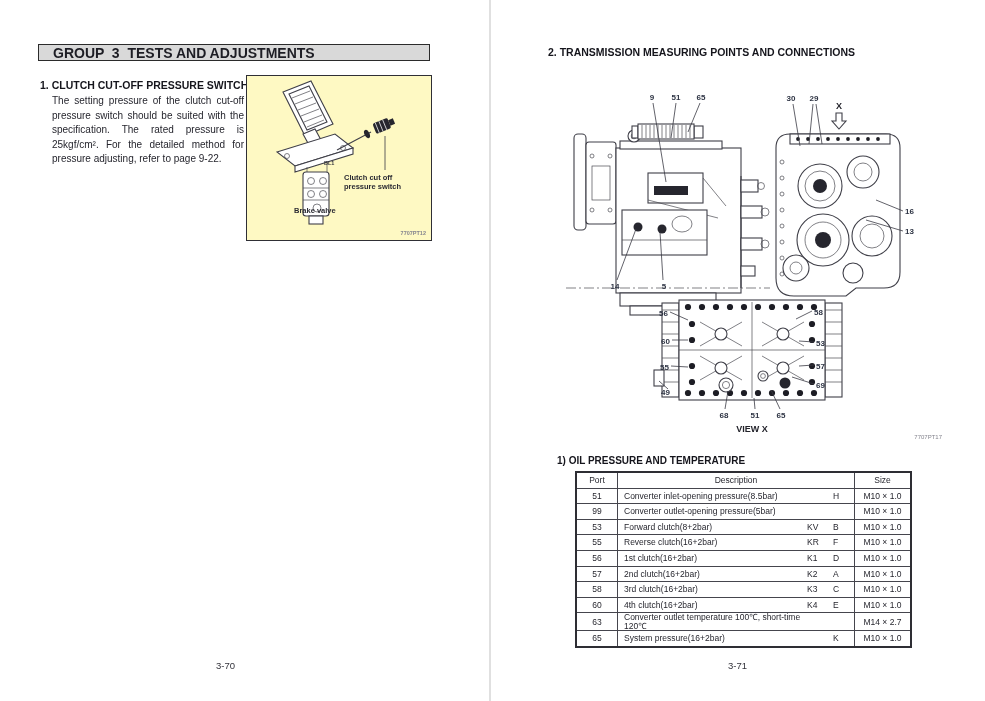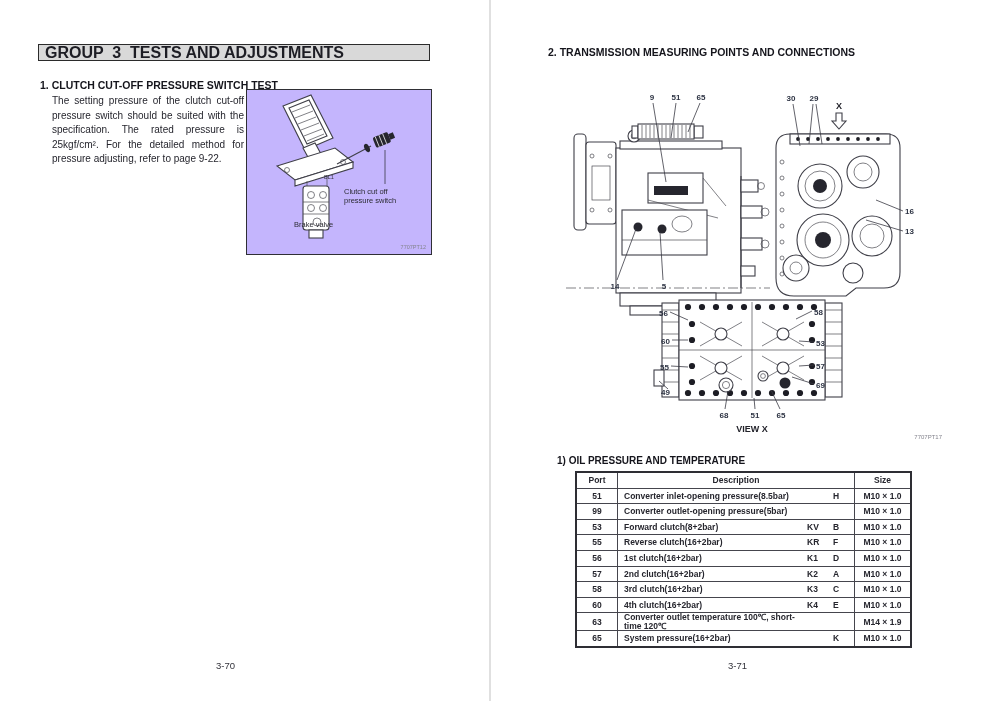--- a/index.html
+++ b/index.html
@@ -4,44 +4,44 @@
 <style>
   html,body{margin:0;padding:0;background:#ffffff;}
   .screen{position:relative;width:985px;height:701px;background:#ffffff;
           font-family:"Liberation Sans",sans-serif;color:#2a2a32;overflow:hidden;}
   .abs{position:absolute;}
   .page-divider{left:489px;top:0;width:2px;height:701px;background:#e0e0e0;}
 
   
   .group-header{left:38px;top:44px;width:392px;height:17px;box-sizing:border-box;
     background:#d9d9d9;border:1.5px solid #2b2b2b;display:flex;align-items:center;
-    padding-left:6px;font-size:16px;font-weight:bold;color:#1d1d24;white-space:pre;}
+    padding-left:14px;font-size:14px;font-weight:bold;color:#1d1d24;white-space:pre;}
   .sec-title{font-size:10.5px;font-weight:bold;color:#15151c;white-space:pre;}
   .sec1-title{left:40px;top:79px;}
   .sec1-body{left:52px;top:94px;width:192px;font-size:10px;line-height:14.6px;
     text-align:justify;color:#26262e;}
-  .figure-box{left:246px;top:89px;width:186px;height:166px;box-sizing:border-box;
-    border:1.5px solid #2f2f35;background:#c4b5fd;}
+  .figure-box{left:246px;top:75px;width:186px;height:166px;box-sizing:border-box;
+    border:1.5px solid #2f2f35;background:#fef9c3;font-weight:bold;}
   .page-num{font-size:9.5px;color:#33333b;}
   .pn-left{left:216px;top:660px;}
   .pn-right{left:728px;top:660px;text-align:right;}
 
   
   .sec2-title{left:548px;top:46px;}
   .sec2-intro{left:568px;top:64px;font-size:10px;color:#26262e;}
   .diagram-wrap{left:558px;top:88px;width:402px;height:360px;}
   .table-title{left:557px;top:455px;font-size:10px;font-weight:bold;color:#15151c;}
   .fig-code-right{left:900px;top:434px;width:42px;text-align:right;
     font-size:6px;color:#84848e;}
 
   table.ports{position:absolute;left:575px;top:471px;width:331px;
     border-collapse:collapse;table-layout:fixed;font-size:8.5px;color:#26262e;
     border:2px solid #2e2e34;}
   table.ports th,table.ports td{border:1px solid #45454d;padding:0;height:14.6px;
-    line-height:1;font-weight:bold;}
+    line-height:1;font-weight:normal;}
   table.ports th{font-size:8.5px;}
   .c-port{width:40px;text-align:center;}
   .c-desc{width:236px;}
   .c-size{width:55px;text-align:center;}
   .desc-wrap{display:flex;align-items:center;padding:0 6px;}
   .desc-text{flex:1;text-align:left;}
   .code1{width:26px;text-align:left;}
   .code2{width:15px;text-align:left;}
 
   
@@ -456,21 +456,21 @@
       </tr>
       <tr>
         <td class="c-port">63</td>
         <td class="c-desc">
             <div class="desc-wrap">
               <span class="desc-text">Converter outlet temperature 100℃, short-time 120℃</span>
               <span class="code1"></span>
               <span class="code2"></span>
             </div>
           </td>
-        <td class="c-size">M14 × 1.9</td>
+        <td class="c-size">M14 × 2.7</td>
       </tr>
       <tr>
         <td class="c-port">65</td>
         <td class="c-desc">
             <div class="desc-wrap">
               <span class="desc-text">System pressure(16+2bar)</span>
               <span class="code1"></span>
               <span class="code2">K</span>
             </div>
           </td>

